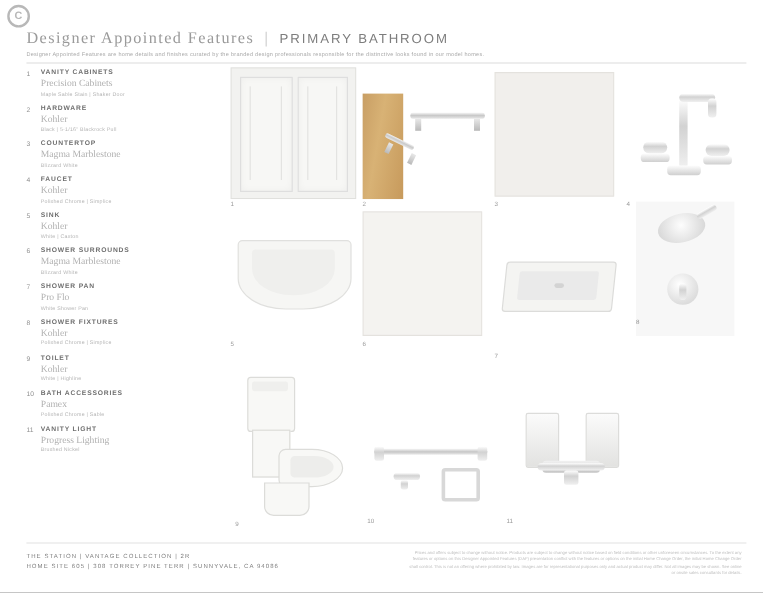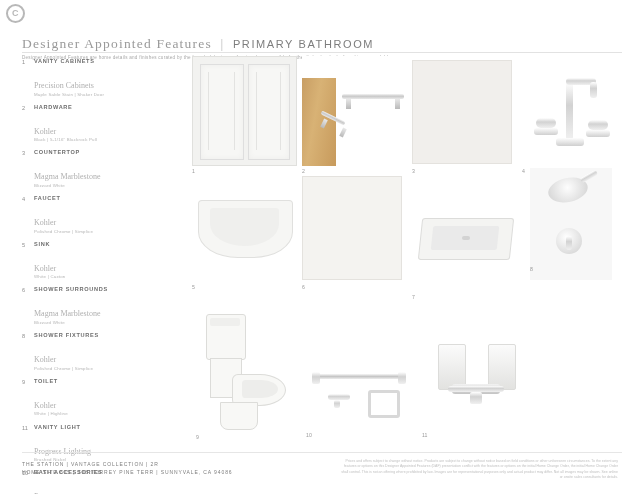--- a/index.html
+++ b/index.html
@@ -4,35 +4,35 @@
 <style>
   html,body{margin:0;padding:0;background:#6a6a6a;}
   body{font-family:"Liberation Sans",sans-serif;}
   .page{position:relative;width:640px;height:494px;background:#ffffff;overflow:hidden;}
 
   
   .watermark{position:absolute;left:0;top:0;width:100%;height:26px;display:flex;align-items:center;gap:6px;padding-left:6px;box-sizing:border-box;color:#b8b8b8;font-size:19px;font-weight:bold;letter-spacing:0.5px;z-index:50;}
   .wm-circle{width:15px;height:15px;border:2px solid #b8b8b8;border-radius:50%;display:flex;align-items:center;justify-content:center;font-size:9px;font-weight:bold;}
 
   
-  .hdr{position:absolute;left:22px;top:36px;width:600px;}
+  .hdr{position:absolute;left:22px;top:24px;width:600px;}
   .hdr-title{font-family:"Liberation Serif",serif;font-size:13.5px;color:#9a9a9a;letter-spacing:1.2px;}
   .hdr-title .sep{color:#bdbdbd;padding:0 4px;}
   .hdr-title .room{font-family:"Liberation Sans",sans-serif;font-size:11px;color:#7d7d7d;letter-spacing:1.6px;}
   .hdr-sub{margin-top:3px;font-size:4.6px;color:#a9a9a9;letter-spacing:0.25px;}
 
   .rule{position:absolute;left:22px;top:52px;width:600px;height:1px;background:#e2e2e2;}
 
   
   .specs{position:absolute;left:22px;top:58px;width:150px;}
   .spec{display:flex;margin-bottom:7.2px;}
   .spec .num{width:12px;font-size:5.6px;color:#8f8f8f;padding-top:1px;}
   .spec .body{flex:1;}
   .spec .cat{font-size:5.6px;letter-spacing:0.7px;color:#6e6e6e;font-weight:bold;text-transform:uppercase;}
-  .spec .brand{font-family:"Liberation Serif",serif;font-size:8px;color:#b0b0b0;line-height:1.25;margin-top:17px;}
+  .spec .brand{font-family:"Liberation Serif",serif;font-size:8px;color:#b0b0b0;line-height:1.25;margin-top:1px;}
   .spec .detail{font-size:4.4px;color:#b5b5b5;margin-top:0.5px;letter-spacing:0.2px;}
 
   
   .products{position:absolute;left:182px;top:56px;width:440px;height:390px;}
   .prod{position:absolute;}
   .prod .tile{background:#ffffff;position:relative;overflow:hidden;}
   .prod .cap{position:absolute;font-size:5.2px;color:#9a9a9a;}
 
   
   .foot-rule{position:absolute;left:22px;top:452px;width:600px;height:1px;background:#e6e6e6;}
@@ -127,49 +127,57 @@
     </div>
     <div class="spec">
       <div class="num">6</div>
       <div class="body">
         <div class="cat">SHOWER SURROUNDS</div>
         <div class="brand">Magma Marblestone</div>
         <div class="detail">Blizzard White</div>
       </div>
     </div>
     <div class="spec">
+      <div class="num">7</div>
+      <div class="body">
+        <div class="cat">SHOWER PAN</div>
+        <div class="brand">Pro Flo</div>
+        <div class="detail">White Shower Pan</div>
+      </div>
+    </div>
+    <div class="spec">
       <div class="num">8</div>
       <div class="body">
         <div class="cat">SHOWER FIXTURES</div>
         <div class="brand">Kohler</div>
         <div class="detail">Polished Chrome | Simplice</div>
       </div>
     </div>
     <div class="spec">
       <div class="num">9</div>
       <div class="body">
         <div class="cat">TOILET</div>
         <div class="brand">Kohler</div>
         <div class="detail">White | Highline</div>
+      </div>
+    </div>
+    <div class="spec">
+      <div class="num">10</div>
+      <div class="body">
+        <div class="cat">BATH ACCESSORIES</div>
+        <div class="brand">Pamex</div>
+        <div class="detail">Polished Chrome | Sable</div>
       </div>
     </div>
     <div class="spec">
       <div class="num">11</div>
       <div class="body">
         <div class="cat">VANITY LIGHT</div>
         <div class="brand">Progress Lighting</div>
         <div class="detail">Brushed Nickel</div>
-      </div>
-    </div>
-    <div class="spec">
-      <div class="num">10</div>
-      <div class="body">
-        <div class="cat">BATH ACCESSORIES</div>
-        <div class="brand">Pamex</div>
-        <div class="detail">Polished Chrome | Sable</div>
       </div>
     </div>
   </div>
 
   <div class="products">
 
     <div class="prod" style="left:10px;top:0px;width:105px;height:110px;">
       <div class="tile" style="width:105px;height:110px;">
         <div class="cab"></div>
         <div class="cab-door" style="left:8px;top:8px;width:42px;height:94px;"></div>

